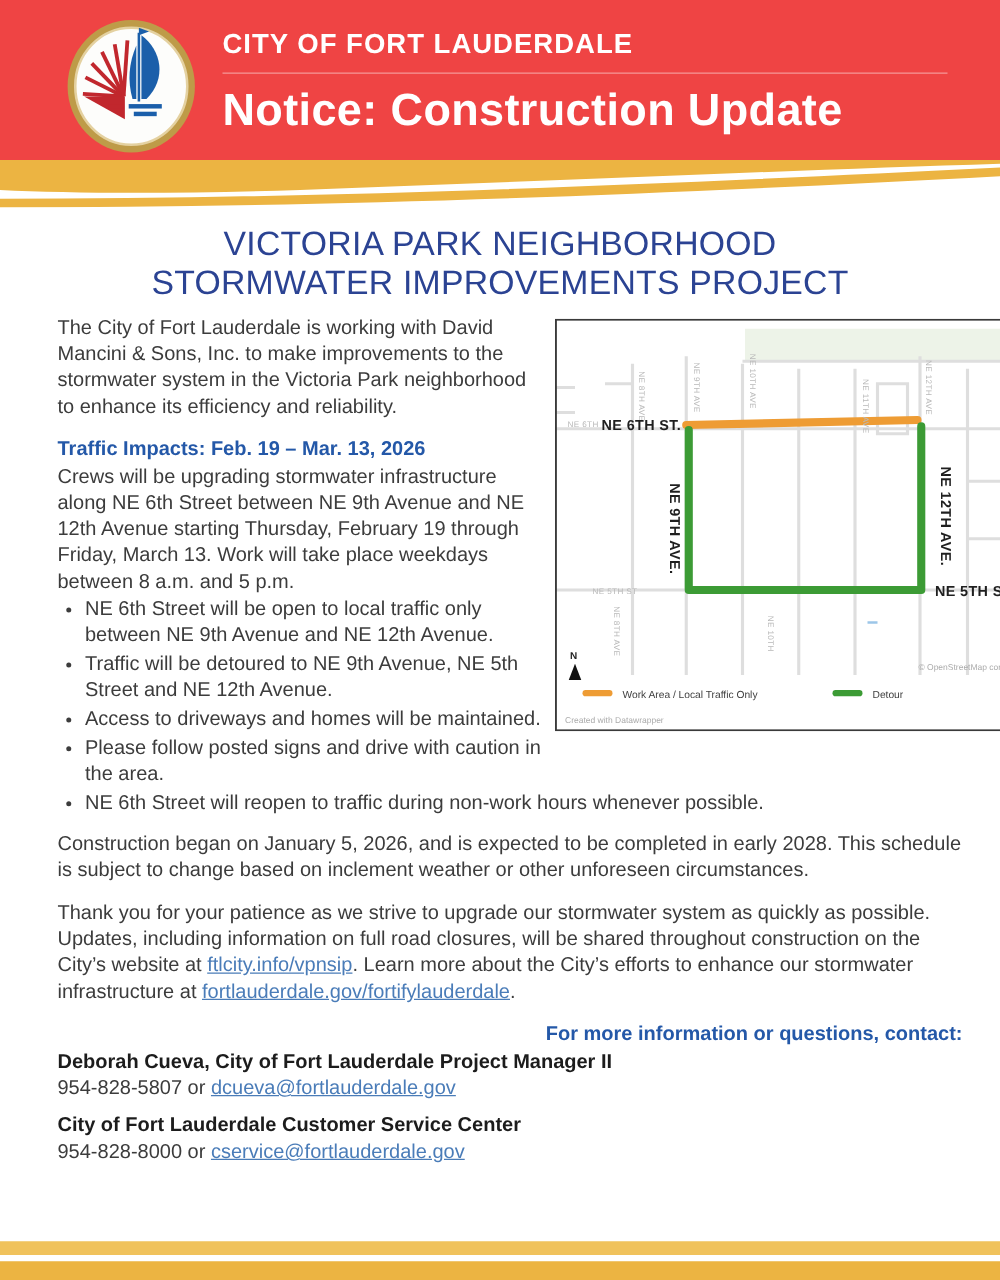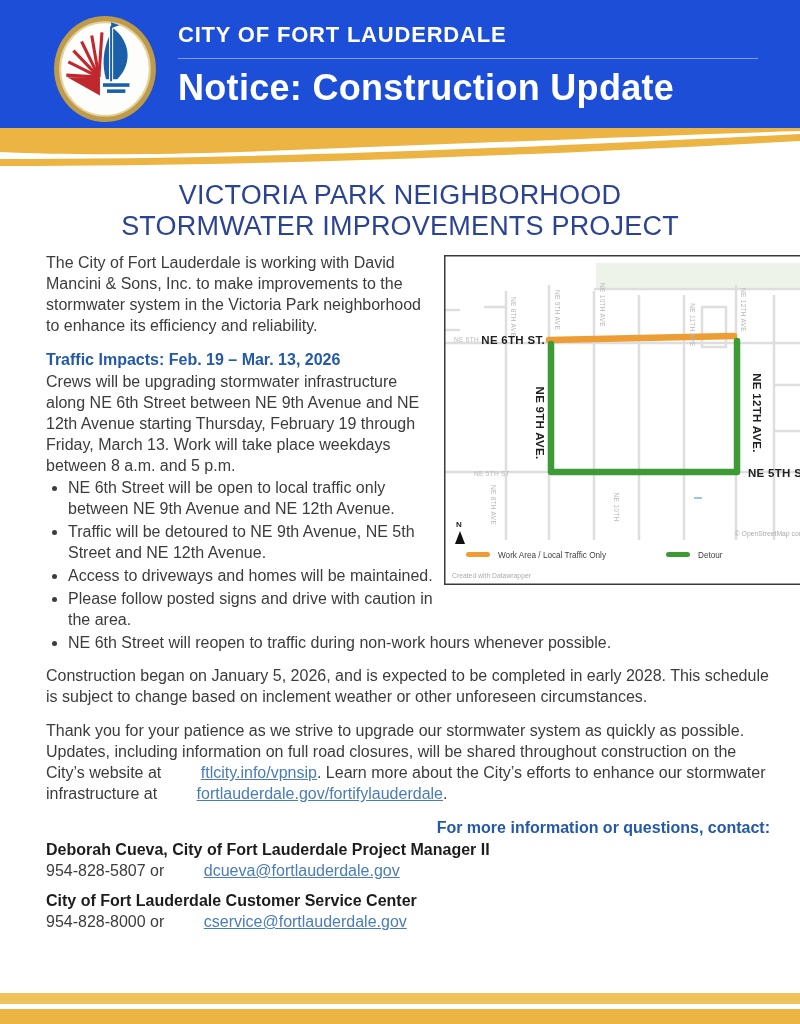--- a/index.html
+++ b/index.html
@@ -2,39 +2,39 @@
 <html><head>
 <meta charset="utf-8">
 <style>
   * { box-sizing: border-box; }
   html,body { margin:0; padding:0; }
   body {
     width:800px; height:1024px; position:relative; overflow:hidden;
     background:#ffffff; font-family:"Liberation Sans", sans-serif;
   }
   
-  .header { background:#1d4ed8; height:128px; position:relative; }
+  .header { background:#ef4444; height:128px; position:relative; }
   .logo { position:absolute; left:52px; top:14px; width:106px; height:110px; }
   .header-text { position:absolute; left:178px; top:22px; width:580px; }
   .org { color:#fff; font-weight:700; font-size:22px; letter-spacing:.8px; }
   .header-divider { border:none; border-top:1.5px solid rgba(255,255,255,.45); margin:10px 0 8px; }
   .notice { color:#fff; font-weight:700; font-size:36px; letter-spacing:.3px; }
   .wave { display:block; width:800px; height:38px; }
   
   .doc-title { text-align:center; margin:14px 0 10px; color:#2B4393;
     font-size:27px; font-weight:400; line-height:1.15; letter-spacing:.2px; }
   
   .content { padding:0 30px 0 46px; font-size:16px; line-height:21px; color:#3C3C3C; }
   .content p { margin:0 0 13px; }
   .map-box { float:right; width:326px; margin:3px 0 8px 10px; }
   .map-box svg { display:block; }
   .traffic-heading { color:#2458A8; font-weight:700; font-size:16px; margin:0 0 1px; }
   ul.bullets { margin:1px 0 12px; padding-left:22px; }
   ul.bullets li { margin:0 0 2px; }
-  a.link { color:#4A7CB8; text-decoration:underline;margin-left:35px; }
+  a.link { color:#4A7CB8; text-decoration:underline; }
   .contact-heading { color:#2458A8; font-weight:700; margin:2px 0 1px;text-align:right; }
   .contact-entry { margin:0 0 9px; }
   .contact-name { font-weight:700; color:#1C1C1C; }
   
   .footer-stripe { position:absolute; left:0; right:0; bottom:20px; height:11px; background:#F0C25C; }
   .footer-bar { position:absolute; left:0; right:0; bottom:0; height:15px; background:#ECB442; }
   
   .m-bold { font-weight:700; font-size:11.5px; fill:#1F1F1F; letter-spacing:.3px; }
   .m-faint { font-size:6.5px; fill:#B9B9B9; letter-spacing:.3px; }
   .m-small { font-size:6.8px; fill:#ABABAB; }

